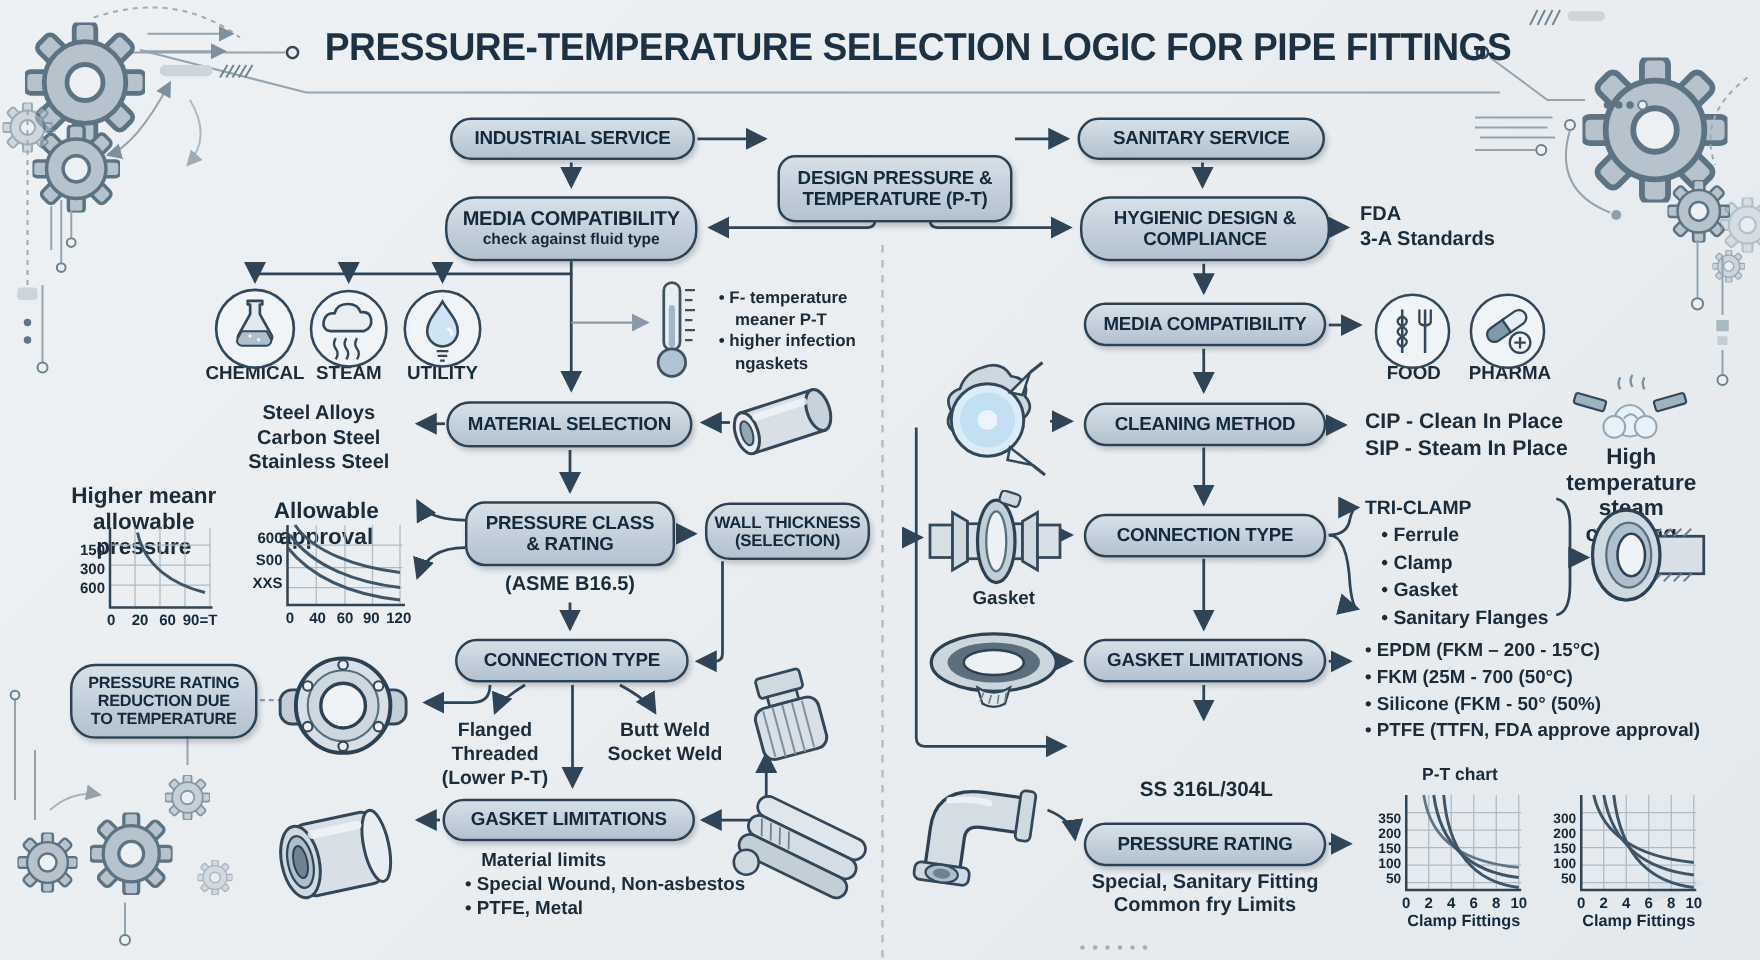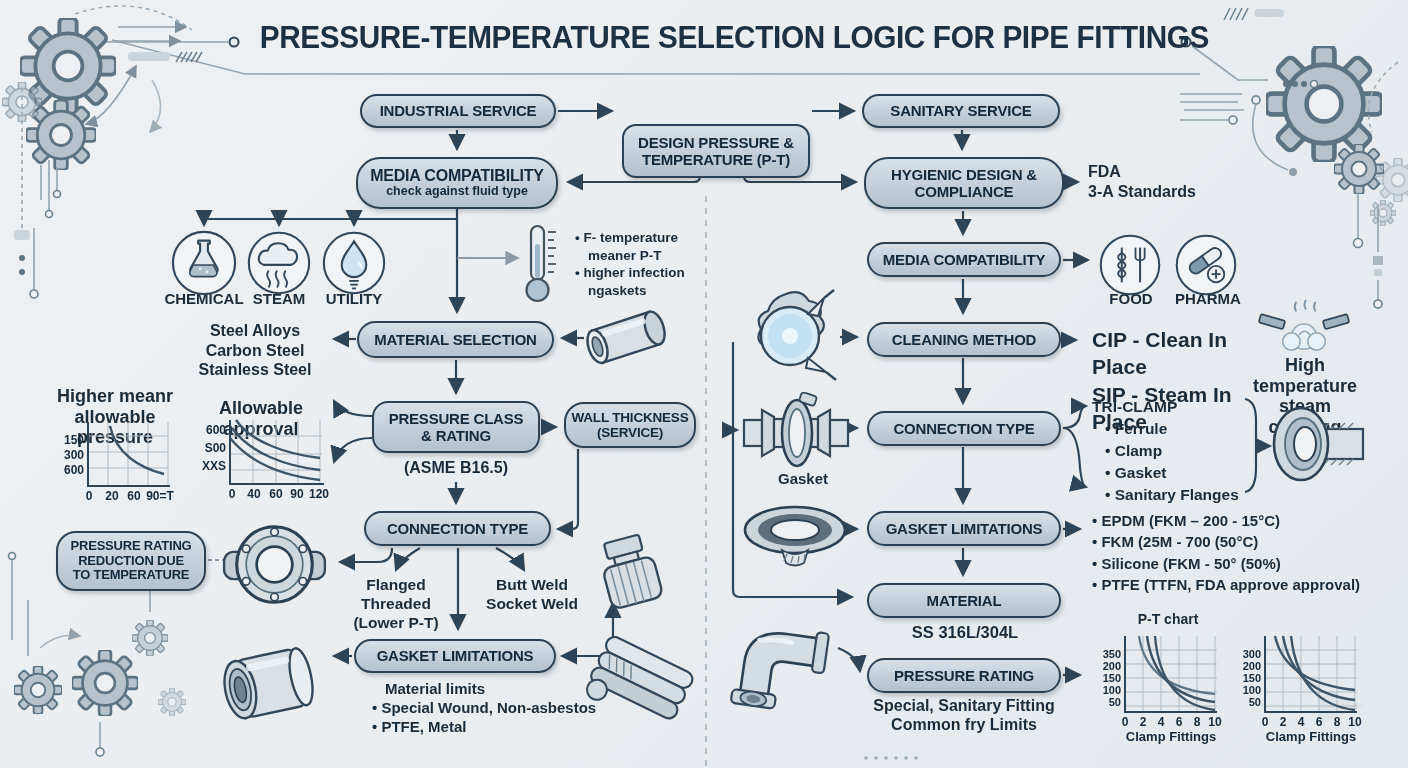--- a/index.html
+++ b/index.html
@@ -257,21 +257,21 @@
 </div>
 <div class="abs pill" style="left:357px;top:321px;width:197px;height:37px;">
   <span class="t">MATERIAL SELECTION</span>
 </div>
 <div class="abs pill" style="left:372px;top:401px;width:168px;height:52px;border-radius:16px;">
   <span class="t">PRESSURE CLASS</span>
   <span class="t">&amp; RATING</span>
 </div>
 <div class="abs rbox" style="left:564px;top:402px;width:132px;height:46px;">
   <span class="t" style="font-size:13.5px">WALL THICKNESS</span>
-  <span class="t" style="font-size:13.5px">(SERVICE)</span>
+  <span class="t" style="font-size:13.5px">(SELECTION)</span>
 </div>
 <div class="abs rbox" style="left:56px;top:531px;width:150px;height:60px;">
   <span class="t" style="font-size:13px">PRESSURE RATING</span>
   <span class="t" style="font-size:13px">REDUCTION DUE</span>
   <span class="t" style="font-size:13px">TO TEMPERATURE</span>
 </div>
 <div class="abs pill" style="left:364px;top:511px;width:187px;height:35px;">
   <span class="t">CONNECTION TYPE</span>
 </div>
 <div class="abs pill" style="left:354px;top:639px;width:202px;height:34px;">
@@ -281,23 +281,20 @@
   <span class="t">MEDIA COMPATIBILITY</span>
 </div>
 <div class="abs pill" style="left:867px;top:322px;width:194px;height:35px;">
   <span class="t">CLEANING METHOD</span>
 </div>
 <div class="abs pill" style="left:867px;top:411px;width:194px;height:35px;">
   <span class="t">CONNECTION TYPE</span>
 </div>
 <div class="abs pill" style="left:867px;top:511px;width:194px;height:35px;">
   <span class="t">GASKET LIMITATIONS</span>
-</div>
-<div class="abs pill" style="left:867px;top:583px;width:194px;height:35px;">
-  <span class="t">MATERIAL</span>
 </div>
 <div class="abs pill" style="left:867px;top:658px;width:194px;height:35px;">
   <span class="t">PRESSURE RATING</span>
 </div>
 
 <div class="abs note rgt" style="left:190px;top:321px;width:130px;font-size:16px;">
   <div>Steel Alloys</div>
   <div>Carbon Steel</div>
   <div>Stainless Steel</div>
 </div>
@@ -335,21 +332,21 @@
 <div class="abs note ctr" style="left:159px;top:290px;width:90px;"><span>CHEMICAL</span></div>
 <div class="abs note ctr" style="left:234px;top:290px;width:90px;"><span>STEAM</span></div>
 <div class="abs note ctr" style="left:309px;top:290px;width:90px;"><span>UTILITY</span></div>
 
 <div class="abs note" style="left:1088px;top:162px;width:150px;font-size:16px;line-height:1.25;">
   <div>FDA</div>
   <div>3-A Standards</div>
 </div>
 <div class="abs note ctr" style="left:1100px;top:290px;width:62px;"><span>FOOD</span></div>
 <div class="abs note ctr" style="left:1170px;top:290px;width:76px;"><span>PHARMA</span></div>
-<div class="abs note" style="left:1092px;top:326px;width:180px;font-size:21px;line-height:1.3;">
+<div class="abs note" style="left:1092px;top:326px;width:180px;font-size:17px;line-height:1.3;">
   <div>CIP - Clean In Place</div>
   <div>SIP - Steam In Place</div>
 </div>
 <div class="abs note ctr sm" style="left:1250px;top:355px;width:110px;">
   <div>High temperature</div>
   <div>steam cleaning</div>
 </div>
 <div class="abs note" style="left:1092px;top:396px;width:150px;font-size:15.5px;line-height:1.42;">
   <div>TRI-CLAMP</div>
   <div class="ind">• Ferrule</div>

